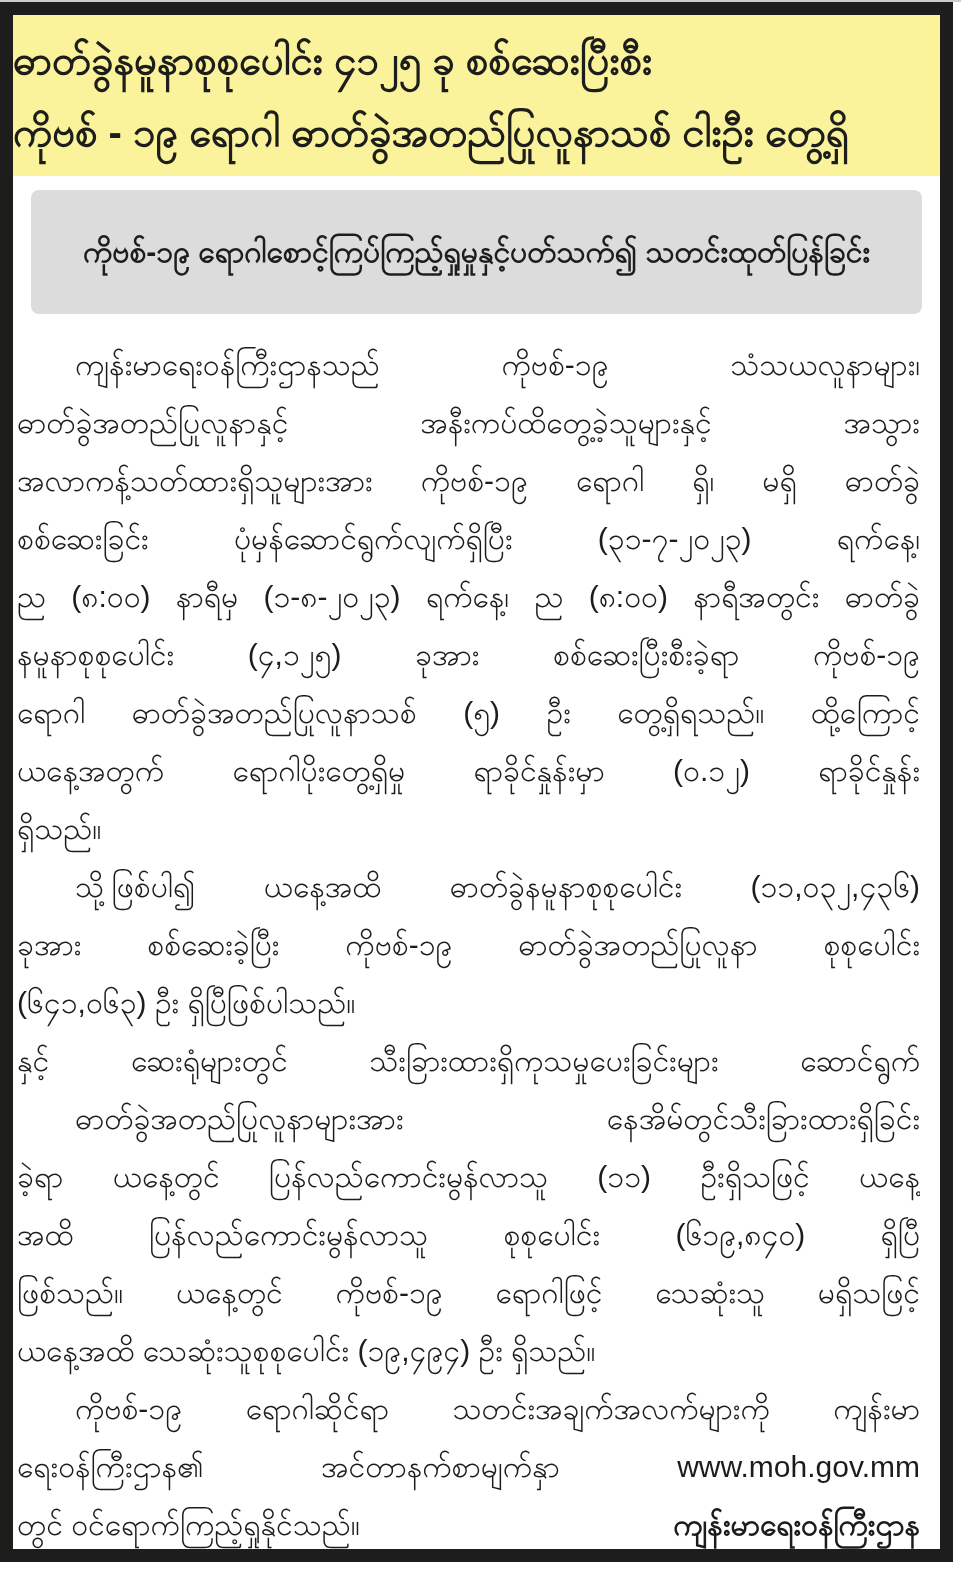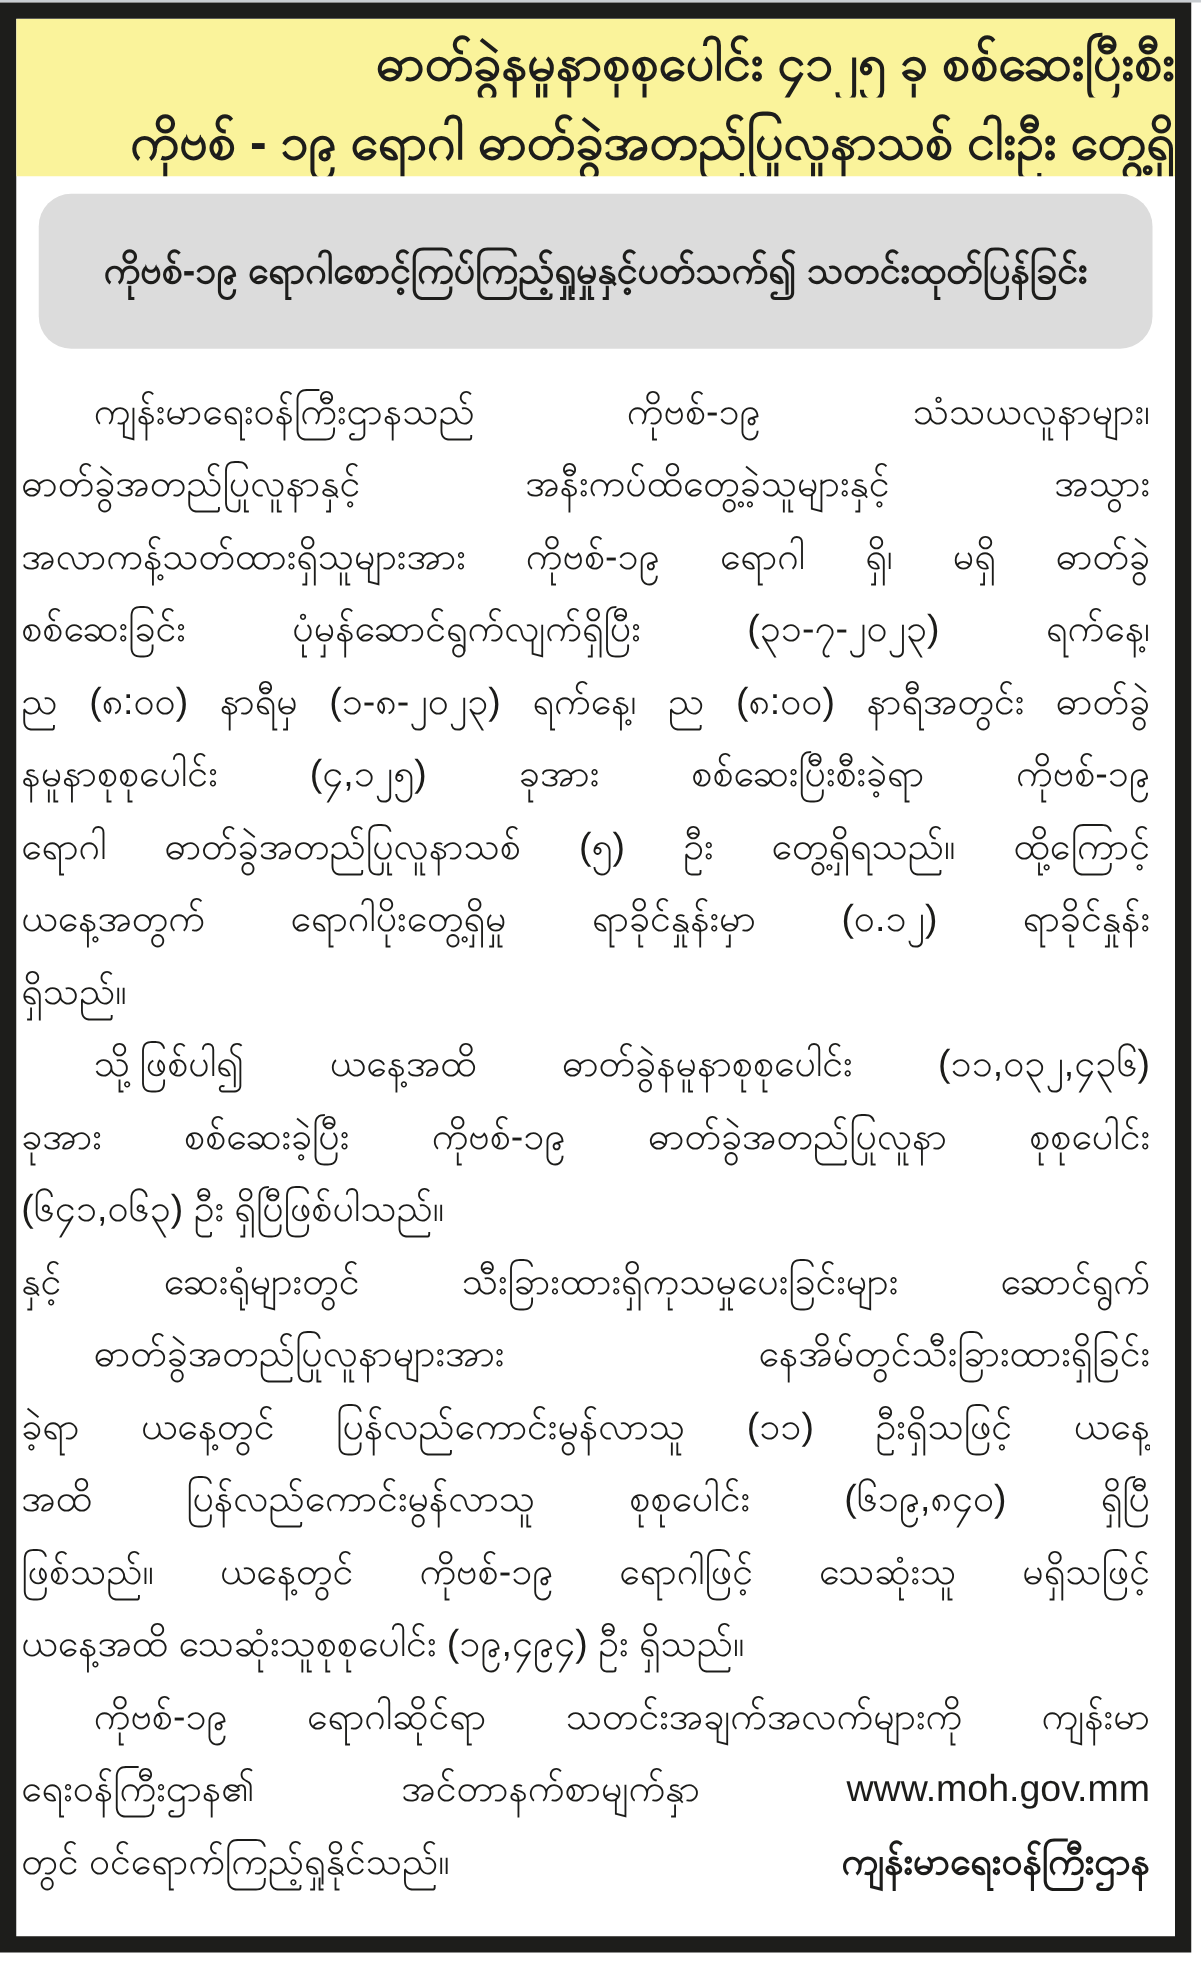--- a/index.html
+++ b/index.html
@@ -18,43 +18,43 @@
   .frame {
     box-sizing: border-box;
     width: 953px;
     height: 1560px;
     border: 13px solid #1d1d1b;
     background: #ffffff;
     overflow: hidden;
   }
   
   .headline {
-    height: 126px;
+    height: 161px;
     background: #faf39b;
     display: flex;
     flex-direction: column;
     justify-content: center;
-    align-items: flex-end;
+    align-items: flex-start;
   }
   .headline-line {
     font-weight: 700;
     font-size: 40px;
     line-height: 72px;
     color: #1d1d1b;
     white-space: nowrap;
     overflow: hidden;
     max-width: 920px;
     text-align: center;
   }
   
   .notice-box {
     margin: 14px 18px 0 18px;
     height: 124px;
     background: #dcdcdc;
-    border-radius: 26px;
+    border-radius: 8px;
     display: flex;
     flex-direction: column;
     justify-content: center;
     align-items: center;
   }
   .notice-line {
     font-weight: 700;
     font-size: 30px;
     line-height: 54px;
     color: #1d1d1b;

